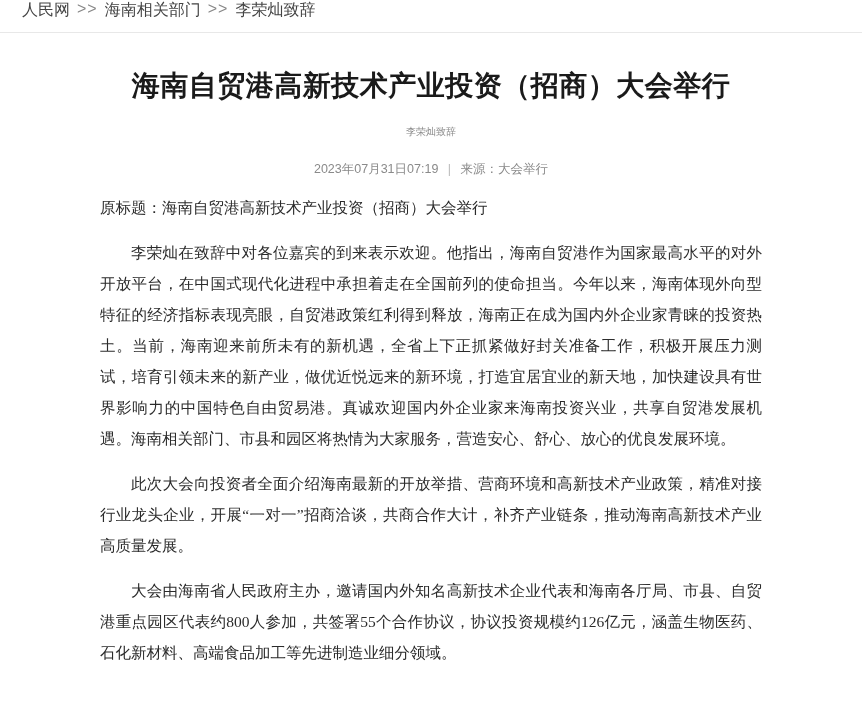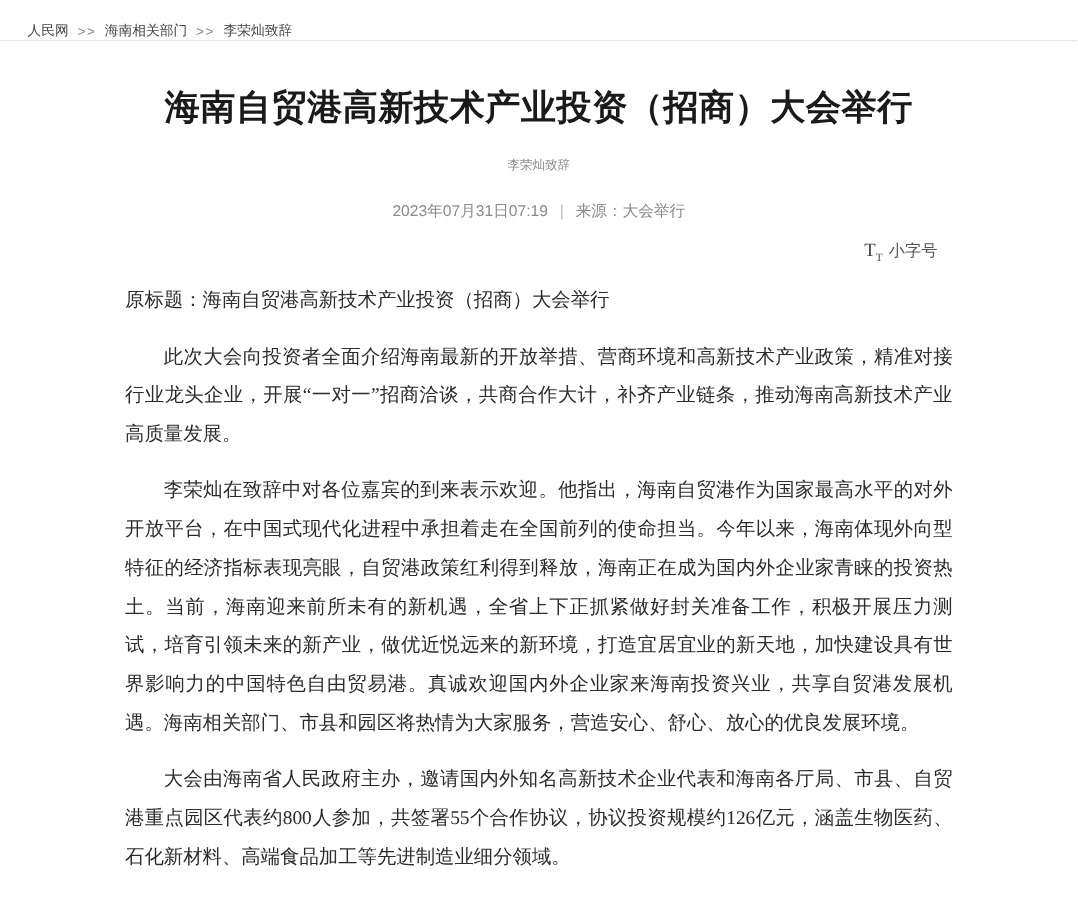--- a/index.html
+++ b/index.html
@@ -18,23 +18,23 @@
     position: relative;
     width: 862px;
     height: 725px;
     background: #fff;
   }
 
   
   .breadcrumb {
     height: 32px;
     display: flex;
-    align-items: flex-end;
+    align-items: flex-start;
     padding-left: 22px;
-    font-size: 11px;
+    font-size: 16px;
     color: #555;
     background: #fff;
     border-bottom: 1px solid #e8e8e8;
   }
   .breadcrumb .crumb {
     color: #444;
     text-decoration: none;
   }
   .breadcrumb .crumb.link {
     color: #444;
@@ -137,29 +137,23 @@
     <h1 class="headline">海南自贸港高新技术产业投资（招商）大会举行</h1>
 
     <div class="subhead">李荣灿致辞</div>
 
     <div class="meta">
       <span>2023年07月31日07:19</span>
       <span class="sep">|</span>
       <span>来源：</span><span>大会举行</span>
     </div>
 
-    <div class="fontsize-bar">
-      <span class="fontsize-btn">
-        <span class="glyph">T<sub>T</sub></span>
-        <span>小字号</span>
-      </span>
-    </div>
 
     <div class="body-text">
       <p class="original"><span>原标题：</span><span>海南自贸港高新技术产业投资（招商）大会举行</span></p>
+      <p class="indent">李荣灿在致辞中对各位嘉宾的到来表示欢迎。他指出，海南自贸港作为国家最高水平的对外开放平台，在中国式现代化进程中承担着走在全国前列的使命担当。今年以来，海南体现外向型特征的经济指标表现亮眼，自贸港政策红利得到释放，海南正在成为国内外企业家青睐的投资热土。当前，海南迎来前所未有的新机遇，全省上下正抓紧做好封关准备工作，积极开展压力测试，培育引领未来的新产业，做优近悦远来的新环境，打造宜居宜业的新天地，加快建设具有世界影响力的中国特色自由贸易港。真诚欢迎国内外企业家来海南投资兴业，共享自贸港发展机遇。海南相关部门、市县和园区将热情为大家服务，营造安心、舒心、放心的优良发展环境。</p>
       <p class="indent">此次大会向投资者全面介绍海南最新的开放举措、营商环境和高新技术产业政策，精准对接行业龙头企业，开展“一对一”招商洽谈，共商合作大计，补齐产业链条，推动海南高新技术产业高质量发展。</p>
-      <p class="indent">李荣灿在致辞中对各位嘉宾的到来表示欢迎。他指出，海南自贸港作为国家最高水平的对外开放平台，在中国式现代化进程中承担着走在全国前列的使命担当。今年以来，海南体现外向型特征的经济指标表现亮眼，自贸港政策红利得到释放，海南正在成为国内外企业家青睐的投资热土。当前，海南迎来前所未有的新机遇，全省上下正抓紧做好封关准备工作，积极开展压力测试，培育引领未来的新产业，做优近悦远来的新环境，打造宜居宜业的新天地，加快建设具有世界影响力的中国特色自由贸易港。真诚欢迎国内外企业家来海南投资兴业，共享自贸港发展机遇。海南相关部门、市县和园区将热情为大家服务，营造安心、舒心、放心的优良发展环境。</p>
       <p class="indent">大会由海南省人民政府主办，邀请国内外知名高新技术企业代表和海南各厅局、市县、自贸港重点园区代表约800人参加，共签署55个合作协议，协议投资规模约126亿元，涵盖生物医药、石化新材料、高端食品加工等先进制造业细分领域。</p>
 
     </div>
 
   </div>
 </div>
 
 </body></html>

